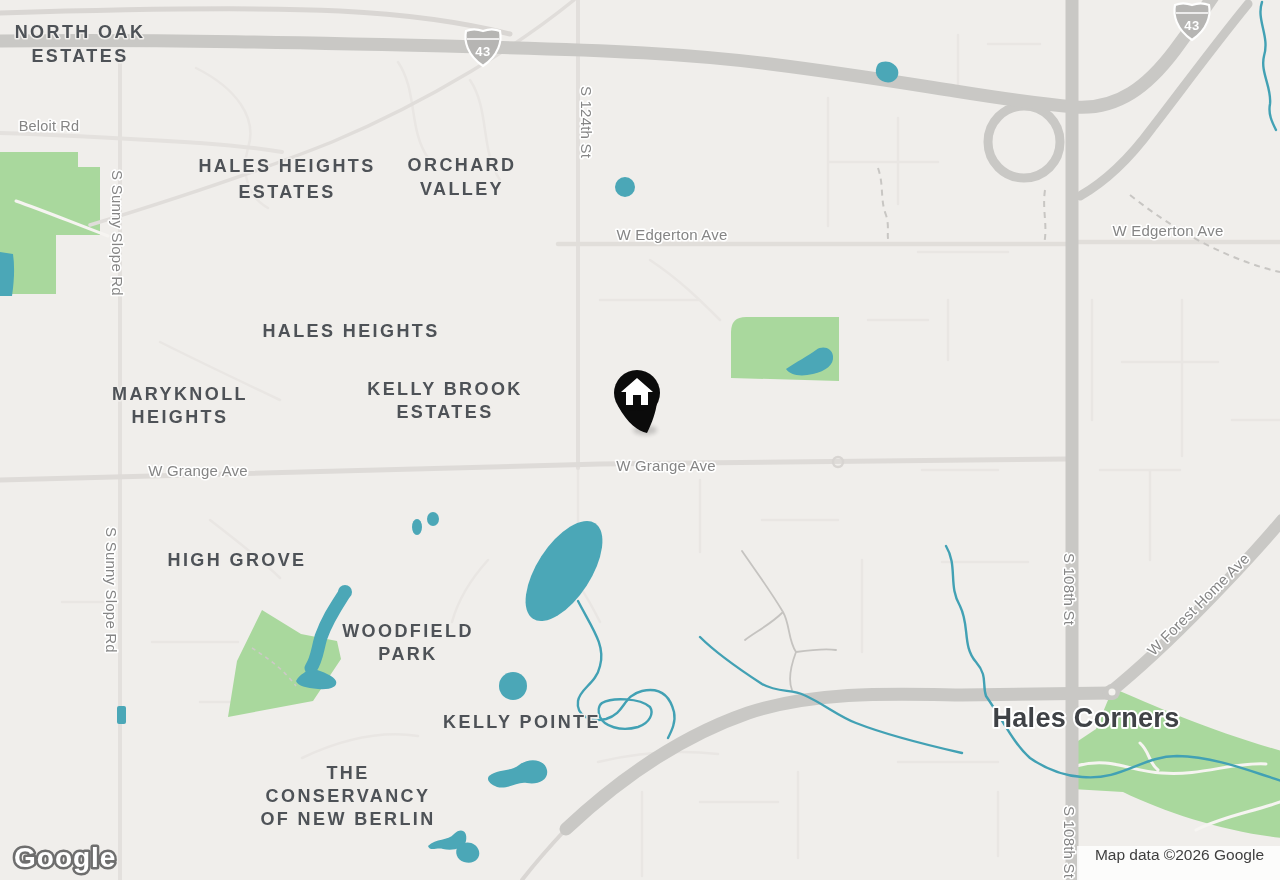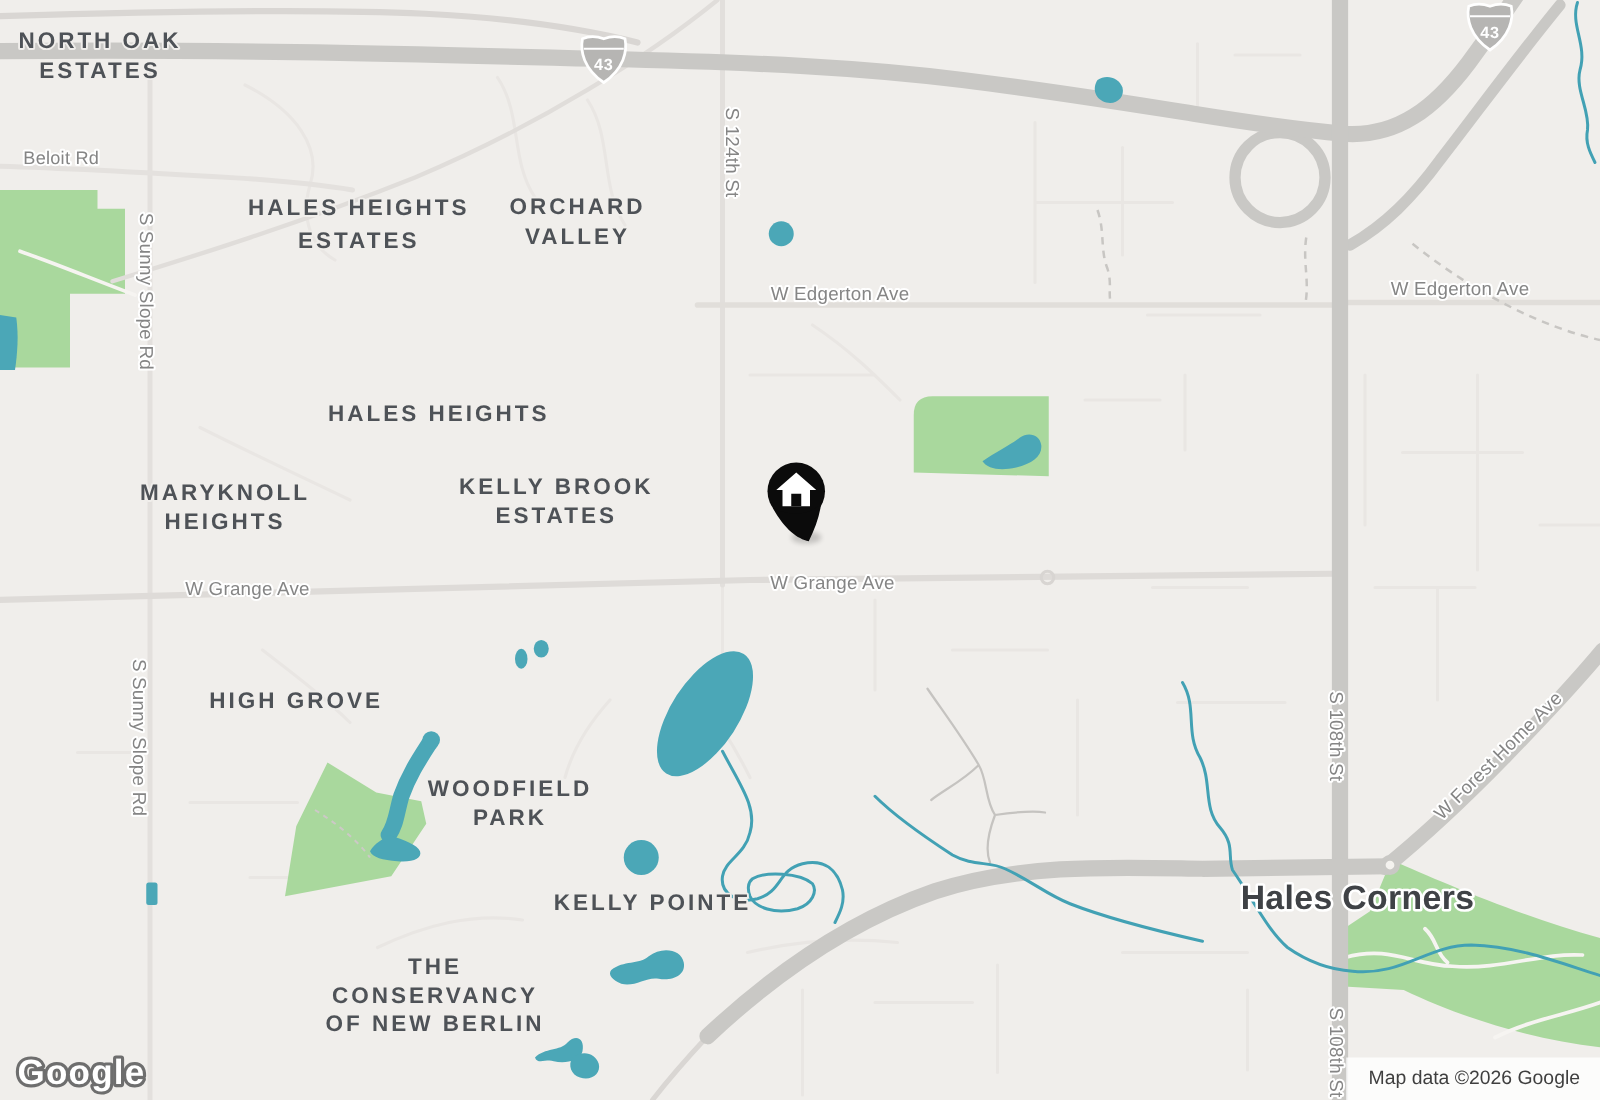--- a/index.html
+++ b/index.html
@@ -10,21 +10,21 @@
   .nbhd{font-weight:bold;font-size:18px;letter-spacing:2.4px;fill:#4e5257;
         stroke:#f0eeeb;stroke-width:3px;paint-order:stroke;stroke-linejoin:round;text-anchor:middle;}
   .rlabel{font-size:15px;letter-spacing:.2px;fill:#858585;
         stroke:#ffffff;stroke-width:3.2px;paint-order:stroke;stroke-linejoin:round;text-anchor:middle;}
   .rlabel-sm{font-size:14.5px;}
   .city{font-weight:bold;font-size:27px;letter-spacing:.3px;fill:#3f4246;
         stroke:#ffffff;stroke-width:4px;paint-order:stroke;stroke-linejoin:round;text-anchor:middle;}
   .shield-num{font-weight:bold;font-size:13px;fill:#ffffff;letter-spacing:.5px;text-anchor:middle;}
   .glogo{font-weight:bold;font-size:28px;letter-spacing:1px;fill:#ffffff;
         stroke:#6e6e6e;stroke-width:5px;paint-order:stroke;stroke-linejoin:round;}
-  #attrib{position:absolute;right:0;bottom:0;height:34px;display:flex;align-items:center;
+  #attrib{position:absolute;right:0;bottom:0;height:34px;display:flex;align-items:flex-start;
         background:rgba(255,255,255,.8);padding:0 16px 0 18px;font-size:15.5px;color:#3f3f3f;
         white-space:nowrap;}
 </style>
 </head>
 <body>
 
 <div id="stage">
 <svg width="1280" height="880" viewBox="0 0 1280 880">
   <defs>
     <filter id="soft" x="-50%" y="-50%" width="200%" height="200%">

